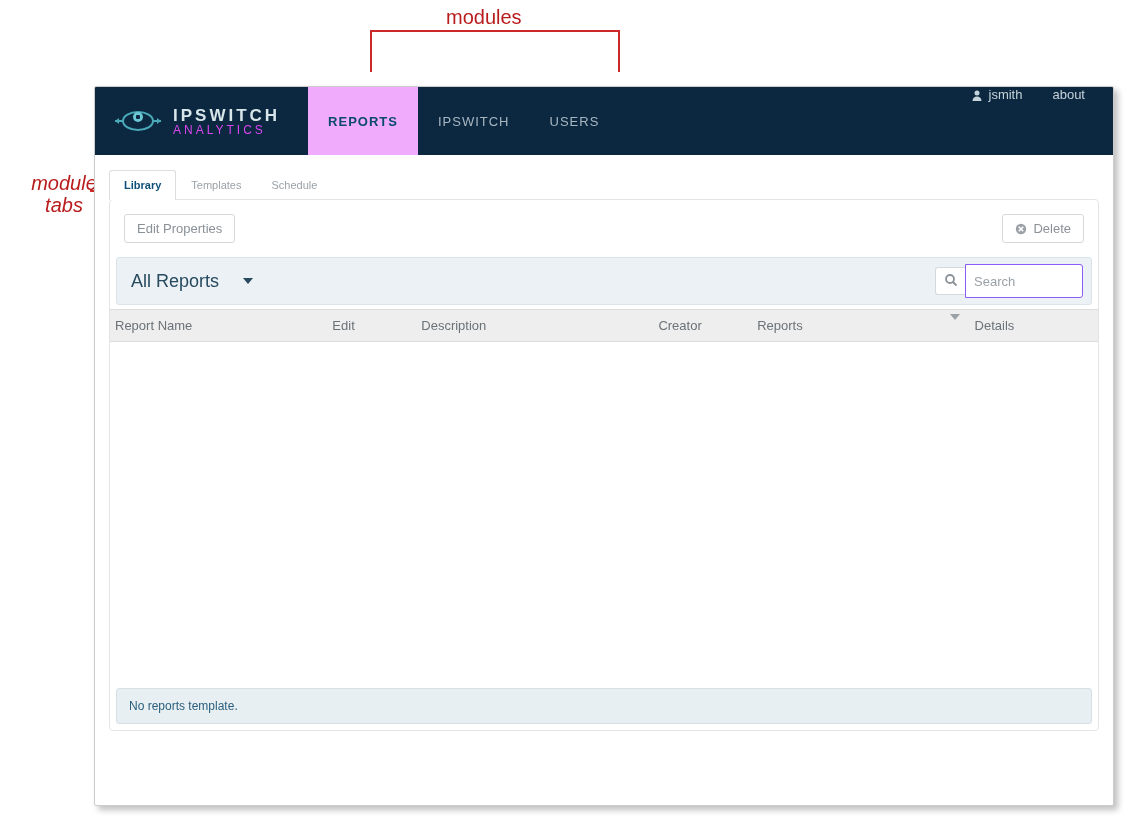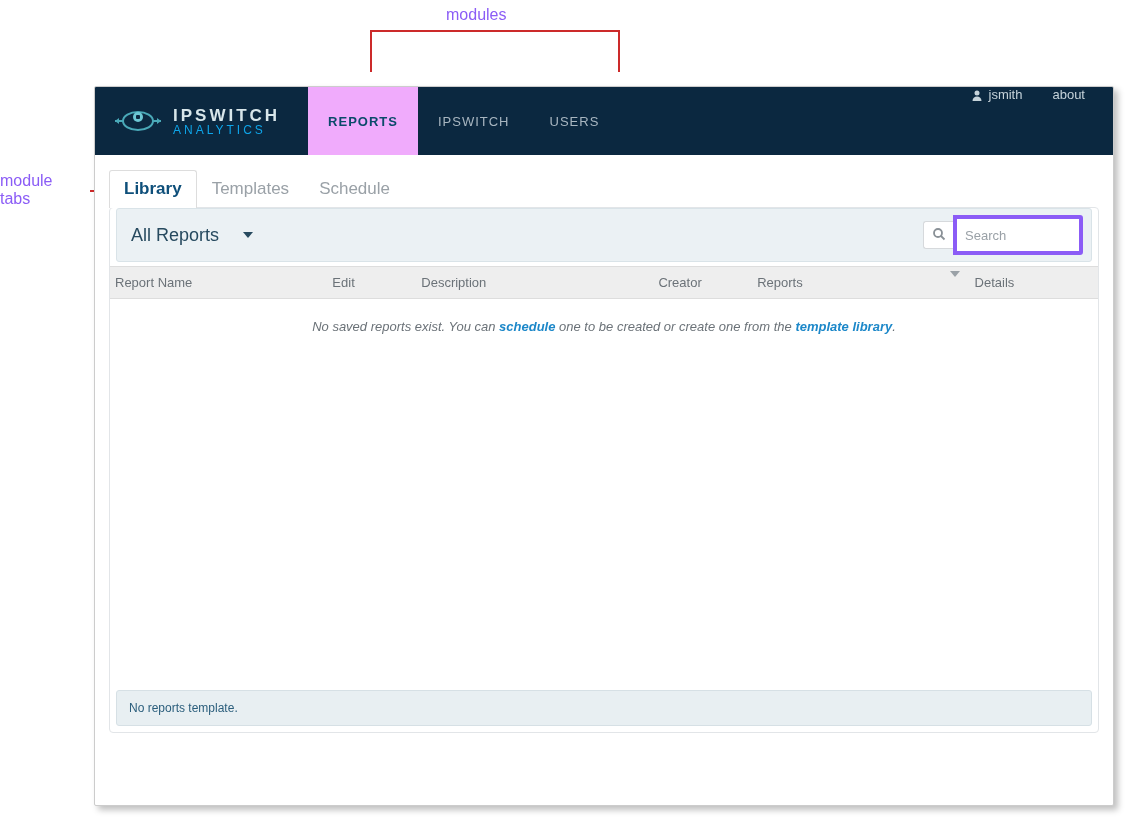--- a/index.html
+++ b/index.html
@@ -1,69 +1,69 @@
 <!DOCTYPE html>
 <html><head>
 <meta charset="utf-8">
 <style>
   * { box-sizing: border-box; margin: 0; padding: 0; }
   html, body { width: 1146px; height: 837px; background: #fff; font-family: Arial, Helvetica, sans-serif; font-size: 13px; color: #333; }
   .outer { position: relative; width: 1146px; height: 837px; }
 
   
-  .anno { position: absolute; color: #8b5cf6; font-size: 16px; }
+  .anno { position: absolute; color: #b91c1c; font-size: 20px; }
   .anno.modules { left: 446px; top: 6px; }
   .anno.bracket { position: absolute; left: 370px; top: 30px; width: 250px; height: 20px; border-top: 2px solid #cc2a2a; }
   .anno.bracket::before, .anno.bracket::after { content:""; position:absolute; top:0; width:2px; height:40px; background:#cc2a2a; }
   .anno.bracket::before { left:0; }
   .anno.bracket::after  { right:0; }
-  .anno.module-tabs { left: 0; top: 172px; text-align:left; width: 80px; line-height: 1.1; }
+  .anno.module-tabs { left: 24px; top: 172px; text-align:center; width: 80px; line-height: 1.1; font-style: italic; }
   .anno.tabline { position:absolute; left: 90px; top: 190px; width: 26px; height: 2px; background:#cc2a2a; }
 
   
   .app-shell { position: absolute; left: 94px; top: 86px; width: 1020px; height: 720px; border: 1px solid #ccc; border-radius: 2px; box-shadow: 4px 4px 6px rgba(0,0,0,0.25); background:#fff; overflow:hidden; }
 
   
   .header { height: 68px; background: #0b2840; display:flex; align-items:stretch; color:#cbd6dd; }
   .brand { display:flex; align-items:center; gap:10px; padding: 0 18px; white-space: nowrap; }
   .brand-mark { width: 50px; height: 30px; position: relative; }
   .brand-text { line-height: 1; }
   .brand-text .t1 { font-size: 17px; letter-spacing: 3px; color:#d8e6ea; font-weight: 600; }
-  .brand-text .t2 { font-size: 12px; letter-spacing: 3px; color:#0ea5e9; }
+  .brand-text .t2 { font-size: 12px; letter-spacing: 3px; color:#d946ef; }
   .modules-nav { display:flex; align-items:stretch; margin-left: 10px; }
   .module-tab { display:flex; align-items:center; padding: 0 20px; font-size: 13px; letter-spacing: 1px; color:#a8b6c0; cursor:pointer; }
   .module-tab.active { background: #f0abfc; color:#0b4a6a; font-weight: 600; }
   .header-spacer { flex:1; }
   .header-right { display:flex; align-items:flex-start; gap: 30px; padding-right: 28px; font-size: 13px; color:#c6d3da; }
   .user { display:flex; align-items:center; gap:6px; }
   .user-icon { width:12px; height:12px; display:inline-block; }
 
   
   .subtabs { display:flex; gap: 0; padding: 14px 14px 0 14px; border-bottom: 0; }
-  .subtab { padding: 8px 14px 9px; font-size: 17px; color:#9aa1a7; cursor:pointer; border: 1px solid transparent; border-bottom: none; border-radius: 3px 3px 0 0; position: relative; top: 1px; }
+  .subtab { padding: 8px 14px 9px; font-size: 11px; color:#9aa1a7; cursor:pointer; border: 1px solid transparent; border-bottom: none; border-radius: 3px 3px 0 0; position: relative; top: 1px; }
   .subtab.active { color:#0e4f7a; font-weight: bold; border-color:#ddd; background:#fff; }
   .subtabs-wrap { position: relative; }
   .subtabs-wrap::after { content:""; position:absolute; left:14px; right:14px; bottom:0; height:1px; }
 
   
   .panel { margin: 0 14px 14px 14px; border: 1px solid #e2e5e8; border-radius: 4px; overflow: hidden; }
 
   .toolbar { display:flex; align-items:center; padding: 14px; gap: 10px; }
   .btn { border: 1px solid #d6d9dc; background:#fff; color:#8a9197; padding: 6px 12px; font-size: 13px; border-radius: 3px; cursor:pointer; display:flex; align-items:center; gap:6px; }
   .btn .circle-x { width:12px; height:12px; }
   .toolbar-spacer { flex:1; }
 
   
   .filterbar { display:flex; align-items:center; background: #ebf1f4; border: 1px solid #d9e3e8; border-radius: 3px; margin: 0 6px; padding: 6px 8px; }
   .filter-title { font-size: 18px; color:#274a5f; padding: 2px 4px 2px 6px; display:flex; align-items:center; gap:24px; cursor:pointer; }
   .caret-down { width: 0; height: 0; border-left: 5px solid transparent; border-right: 5px solid transparent; border-top: 6px solid #274a5f; display:inline-block; }
   .filter-spacer { flex:1; }
   .search-wrap { display:flex; align-items:center; }
   .search-btn { width: 30px; height: 28px; border:1px solid #d6d9dc; border-right:none; border-radius: 3px 0 0 3px; background:#fff; display:flex; align-items:center; justify-content:center; cursor:pointer; }
-  .search-input { width: 130px; height: 28px; border:4px solid #8b5cf6; border-radius: 0 3px 3px 0; padding: 16px 8px; font-size:13px; color:#555; }
+  .search-input { width: 118px; height: 28px; border:1px solid #8b5cf6; border-radius: 0 3px 3px 0; padding: 16px 8px; font-size:13px; color:#555; }
   .search-input::placeholder { color:#9aa1a7; }
 
   
   .table { width: 100%; border-collapse: collapse; margin-top: 4px; }
   .table th { background:#eeeeee; border-top:1px solid #ddd; border-bottom:1px solid #ddd; text-align:left; font-weight:normal; color:#6b7278; font-size:13px; padding: 8px 5px; position:relative; }
   .table th.sorted::after { content:""; position:absolute; right: 10px; top: 4px; width:0; height:0; border-left:5px solid transparent; border-right:5px solid transparent; border-top:6px solid #9aa1a7; }
 
   .empty-msg { text-align:center; font-style: italic; color:#6b7278; font-size: 13px; padding: 20px 0 10px; }
   .empty-msg a { color: #1d88c9; font-weight: bold; text-decoration: none; cursor:pointer; }
 
@@ -131,20 +131,34 @@
     <div class="subtabs-wrap">
       <div class="subtabs">
         <div class="subtab active">Library</div>
         <div class="subtab">Templates</div>
         <div class="subtab">Schedule</div>
       </div>
     </div>
 
     <div class="panel">
 
+      <div class="toolbar">
+        <button class="btn">Edit Properties</button>
+        <div class="toolbar-spacer"></div>
+        <button class="btn">
+          <span class="circle-x">
+            <svg viewBox="0 0 12 12" width="12" height="12">
+                <circle cx="6" cy="6" r="5.2" fill="#9aa1a7"></circle>
+                <line x1="3.8" y1="3.8" x2="8.2" y2="8.2" stroke="#fff" stroke-width="1.6"></line>
+                <line x1="8.2" y1="3.8" x2="3.8" y2="8.2" stroke="#fff" stroke-width="1.6"></line>
+              </svg>
+          </span>
+          <span>Delete</span>
+        </button>
+      </div>
 
       <div class="filterbar">
         <div class="filter-title">
           <span>All Reports</span>
           <span class="caret-down"></span>
         </div>
         <div class="filter-spacer"></div>
         <div class="search-wrap">
           <div class="search-btn">
             <span>
@@ -165,23 +179,20 @@
             <th style="width:9%">Edit</th>
             <th style="width:24%">Description</th>
             <th style="width:10%">Creator</th>
             <th style="width:22%" class="sorted">Reports</th>
             <th style="width:9%">Details</th>
             <th style="width:4%"></th>
           </tr>
         </thead>
       </table>
 
-      <div class="empty-msg">
-        <span>No saved reports exist. You can </span><a>schedule</a><span> one to be created or create one from the </span><a>template library</a><span>.</span>
-      </div>
 
       <div class="empty-space"></div>
 
       <div class="footer-note">No reports template.</div>
 
     </div>
 
   </div>
 </div>
 

